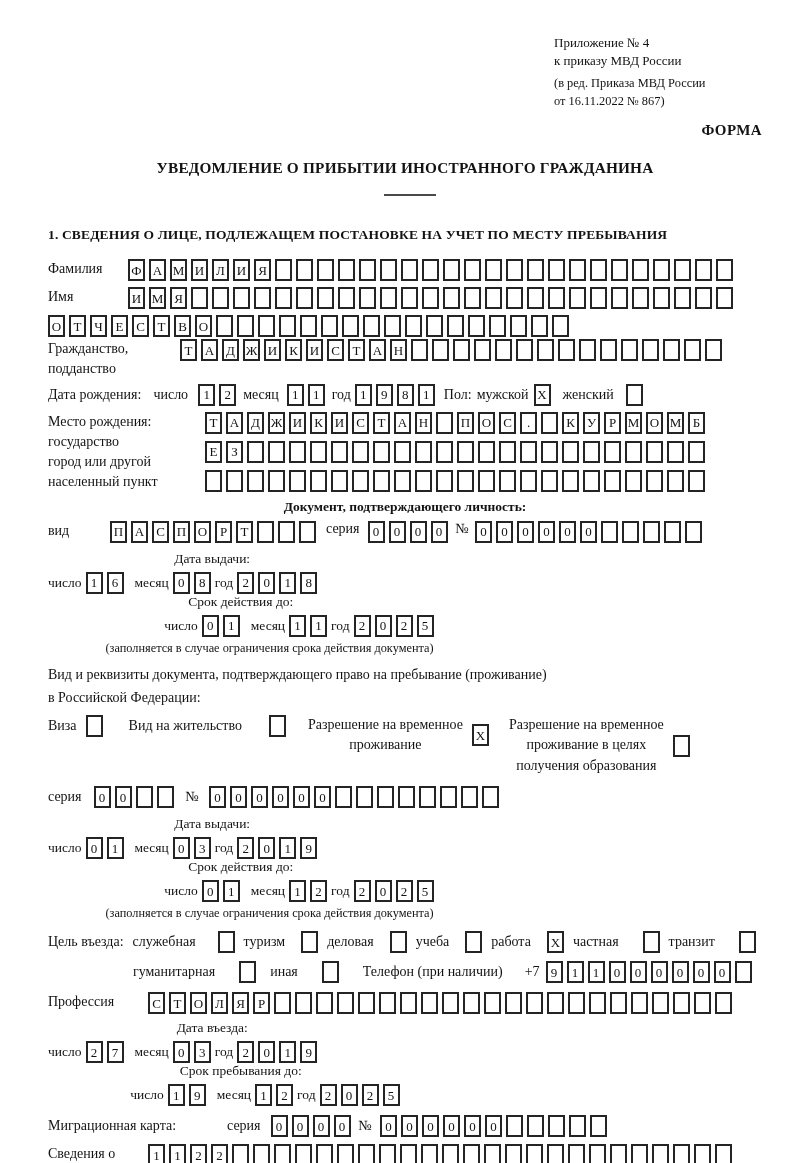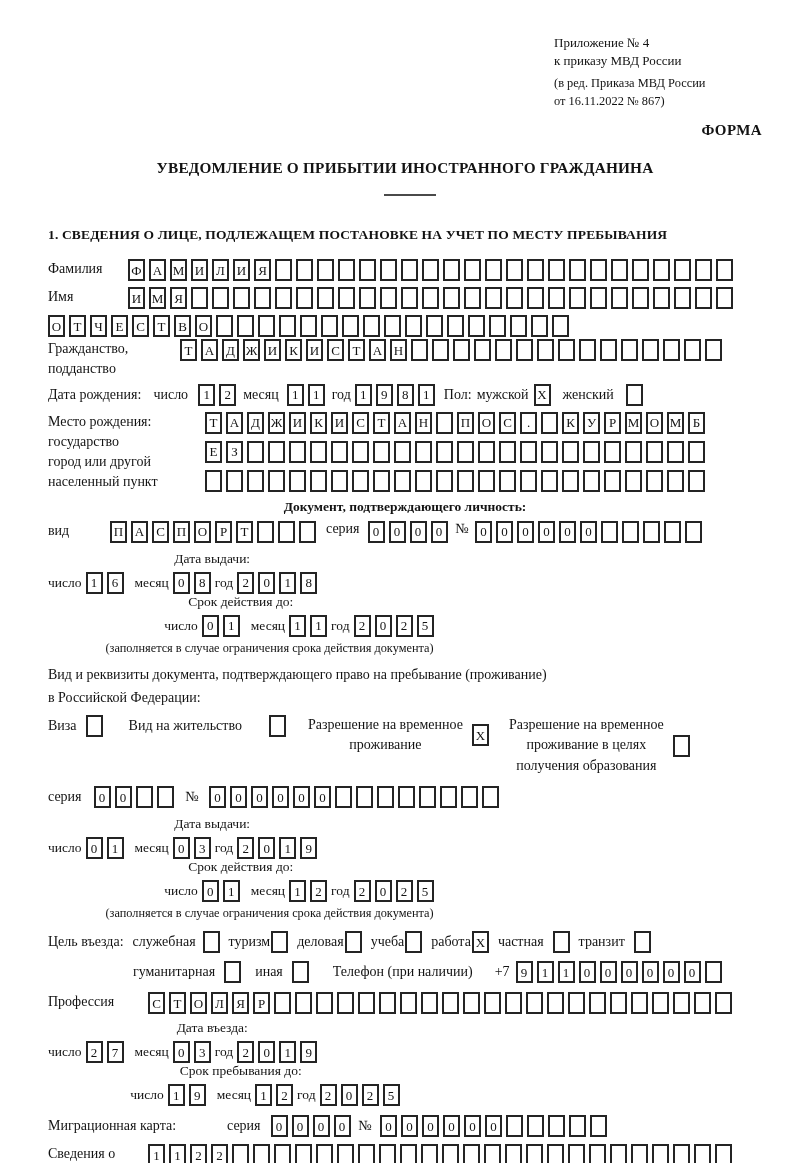--- a/index.html
+++ b/index.html
@@ -48,21 +48,21 @@
   .note { font-size:12.3px; margin-top:4px; text-align:right; white-space:nowrap; }
 
   .plain { margin-top:8px; line-height:1.55; }
 
   .opts { display:flex; align-items:flex-start; margin-top:6px; }
   .opt { display:flex; align-items:center; gap:9px; }
   .optlbl { line-height:1.45; }
   .tcenter { text-align:center; } .gap2 { margin-left:26px; } .gap3 { margin-left:22px; } .gap4 { margin-left:20px; }
 
   .pline { display:flex; align-items:center; margin-top:8px; }
-  .pair { display:flex; align-items:center; gap:1px;justify-content:space-between; }
+  .pair { display:flex; align-items:center; gap:16px;justify-content:space-between; }
   .pgap { margin-left:9px; }
   .indent85 { margin-left:85px; }
 
   .gnote { font-size:12.4px; margin-top:7px; text-align:right; white-space:nowrap; }
 </style>
 </head>
 <body>
 
 <div class="page">
 

